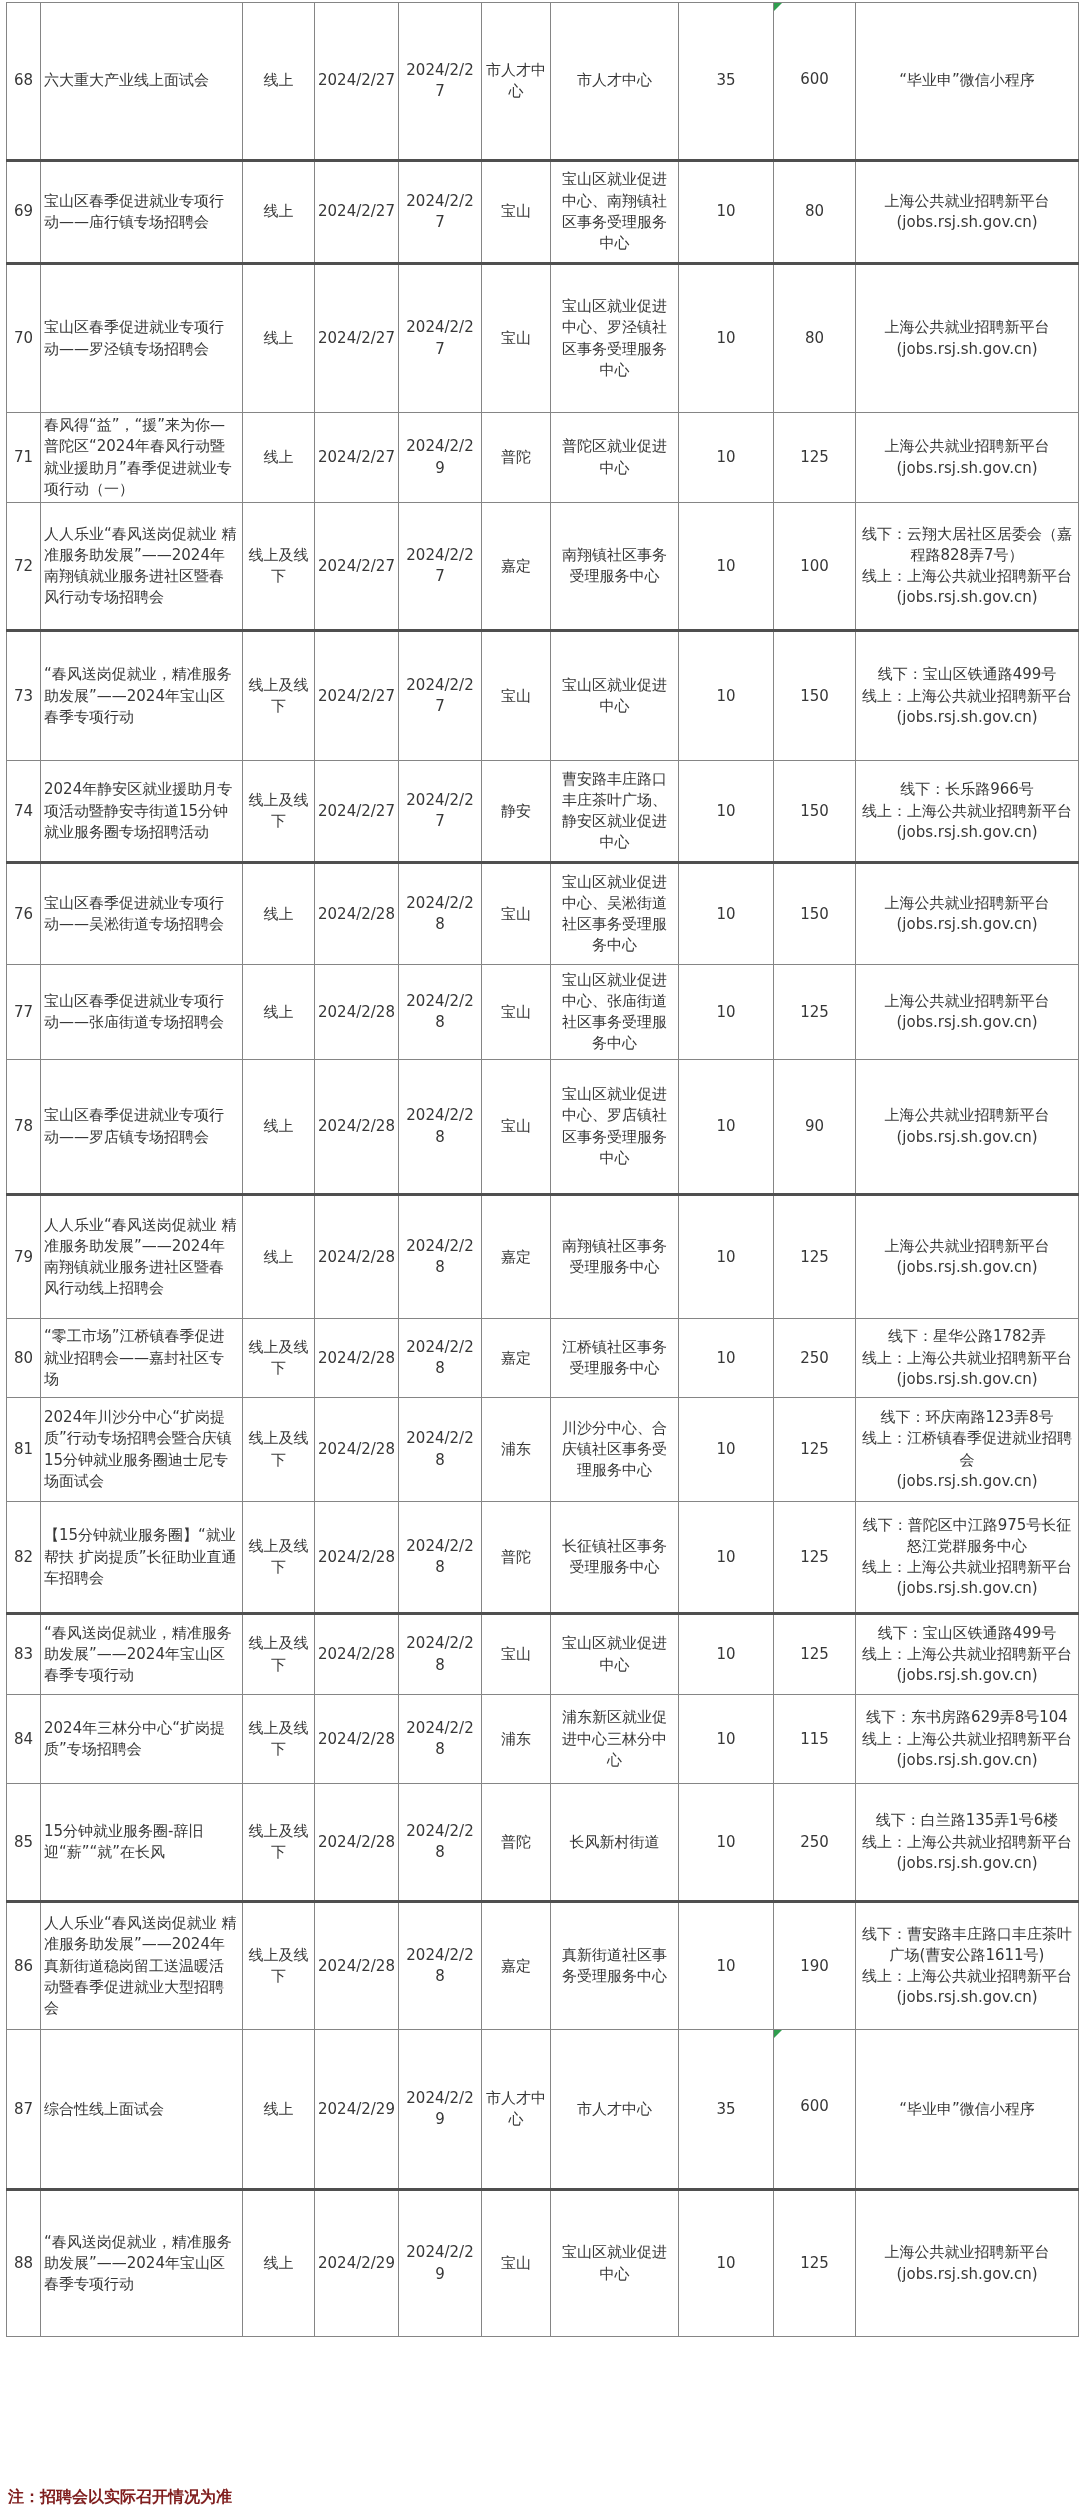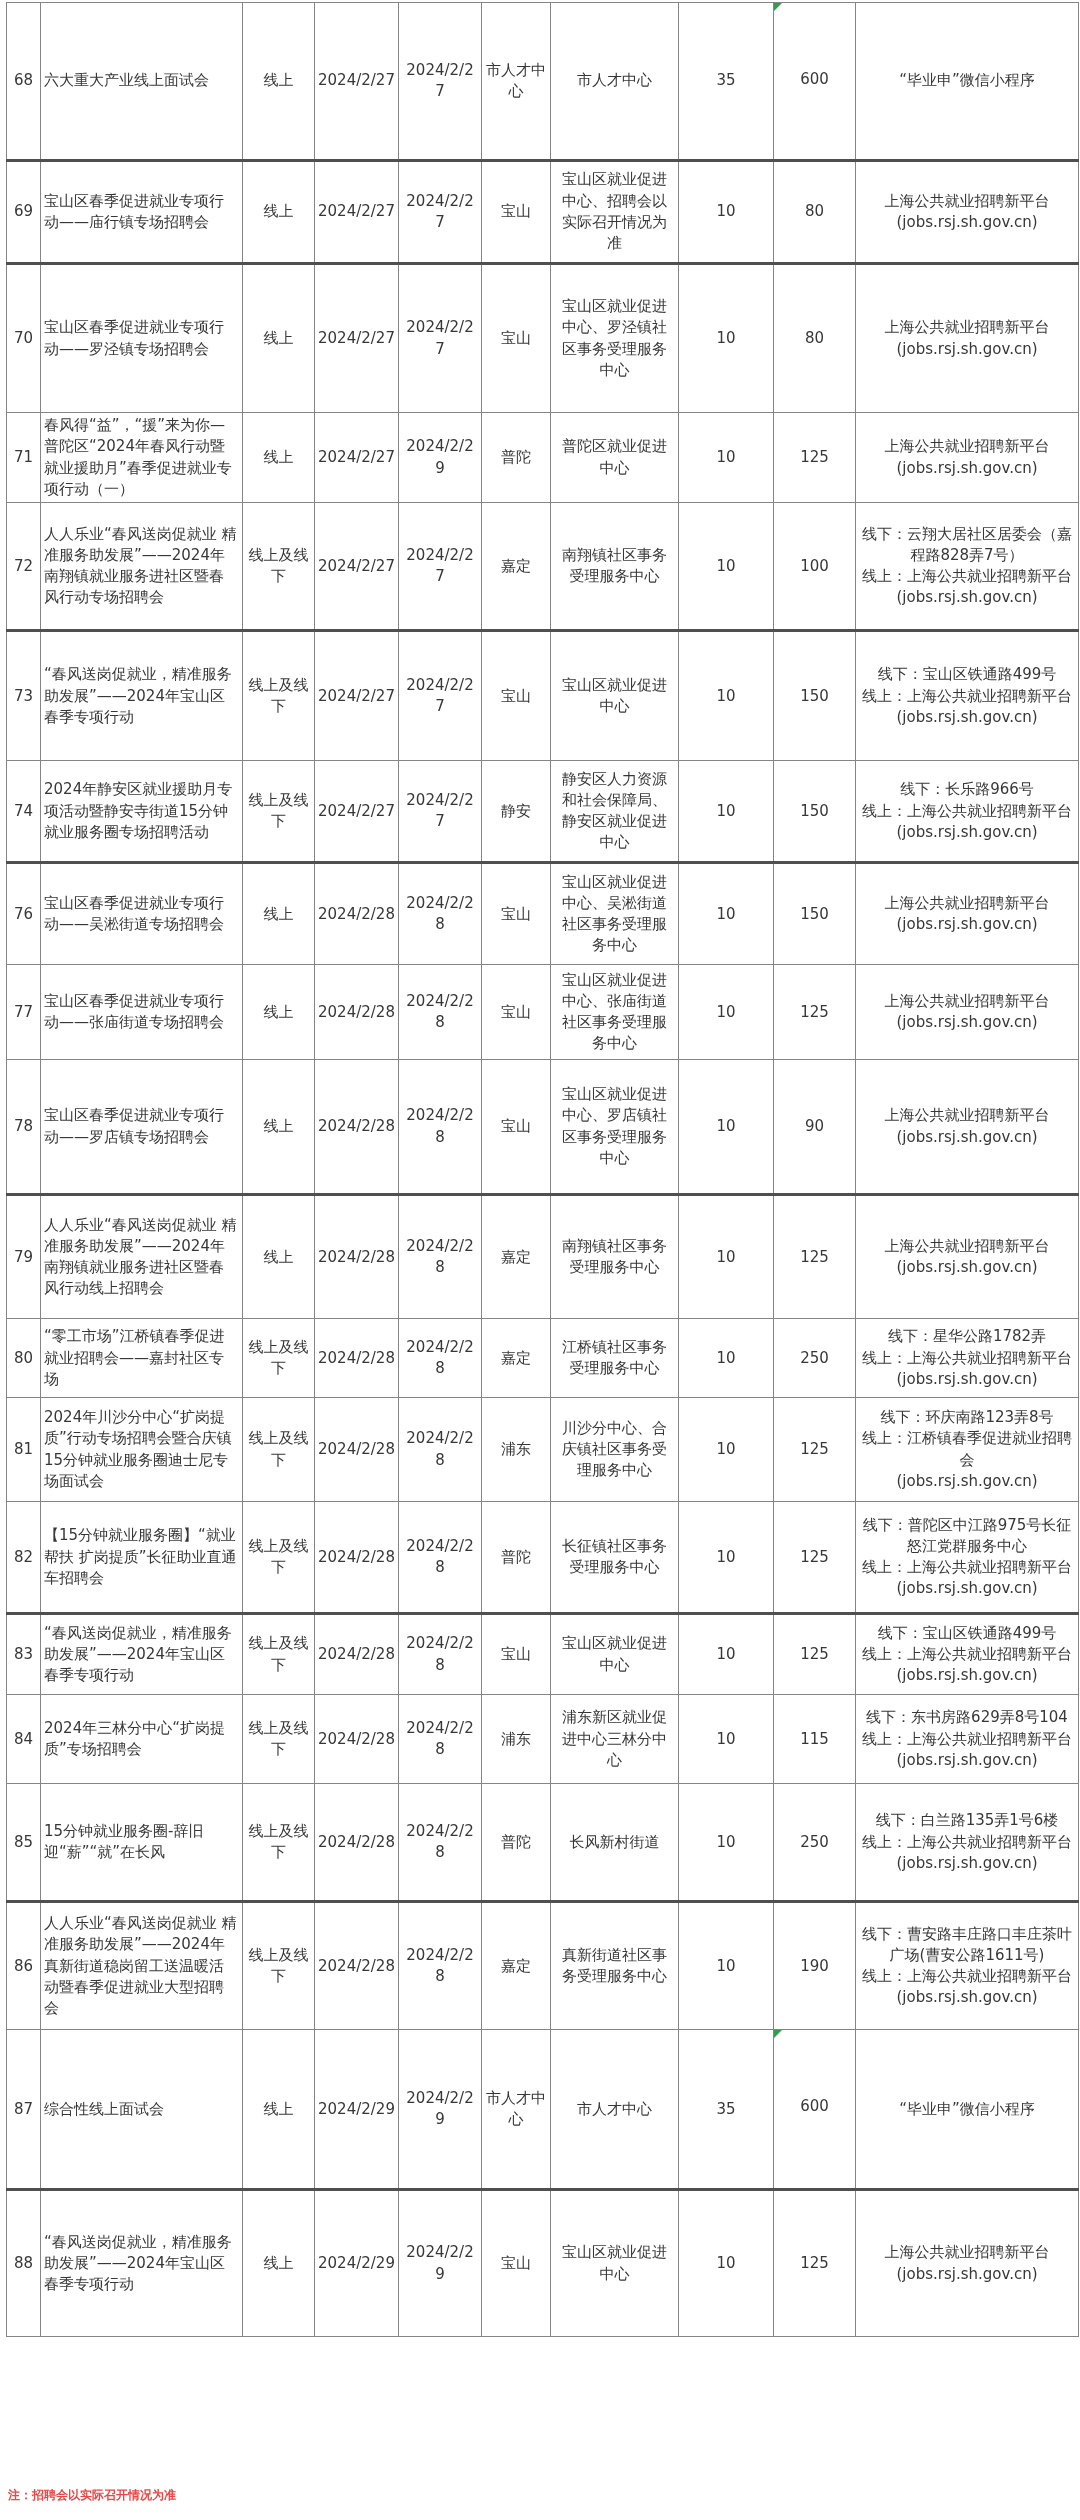--- a/index.html
+++ b/index.html
@@ -11,22 +11,22 @@
      text-align:center;vertical-align:middle;padding:2px 3px;
      overflow:hidden;word-break:break-all;}
   td.c-name{text-align:left;padding:2px 4px 2px 3px;}
   td.c-channel{white-space:pre-line;padding:2px 6px;}
   td.c-organizer{white-space:pre-line;padding:2px 4px;}
   tr.thick-bottom td{border-bottom:3px solid #4f4f4f;}
   td.raised{vertical-align:top;padding-top:66px;position:relative;}
   td.has-marker{position:relative;}
   .green-marker{position:absolute;top:0;left:0;width:0;height:0;
      border-top:8px solid #2f9e4e;border-right:8px solid transparent;}
-  .footnote{position:absolute;left:8px;top:2487px;font-size:12px;
-     font-weight:bold;color:#ef4444;}
+  .footnote{position:absolute;left:8px;top:2487px;font-size:16px;
+     font-weight:bold;color:#7f1d1d;}
 </style>
 </head>
 <body>
 
 <div class="table-wrap">
   <table>
     <colgroup id="cols">
         <col style="width: 34px;">
         <col style="width: 202px;">
         <col style="width: 72px;">
@@ -51,21 +51,21 @@
     <td class="c-posts raised has-marker">600<span class="green-marker"></span></td>
     <td class="c-channel">“毕业申”微信小程序</td>
   </tr>
         <tr class="thick-bottom" style="height: 103px;">
     <td class="c-no">69</td>
     <td class="c-name">宝山区春季促进就业专项行动——庙行镇专场招聘会</td>
     <td class="c-mode">线上</td>
     <td class="c-start">2024/2/27</td>
     <td class="c-end">2024/2/27</td>
     <td class="c-district">宝山</td>
-    <td class="c-organizer">宝山区就业促进中心、招聘会以实际召开情况为准</td>
+    <td class="c-organizer">宝山区就业促进中心、南翔镇社区事务受理服务中心</td>
     <td class="c-booths">10</td>
     <td class="c-posts">80</td>
     <td class="c-channel">上海公共就业招聘新平台
 (jobs.rsj.sh.gov.cn)</td>
   </tr>
         <tr style="height: 149px;">
     <td class="c-no">70</td>
     <td class="c-name">宝山区春季促进就业专项行动——罗泾镇专场招聘会</td>
     <td class="c-mode">线上</td>
     <td class="c-start">2024/2/27</td>
@@ -118,21 +118,21 @@
 线上：上海公共就业招聘新平台
 (jobs.rsj.sh.gov.cn)</td>
   </tr>
         <tr class="thick-bottom" style="height: 102px;">
     <td class="c-no">74</td>
     <td class="c-name">2024年静安区就业援助月专项活动暨静安寺街道15分钟就业服务圈专场招聘活动</td>
     <td class="c-mode">线上及线下</td>
     <td class="c-start">2024/2/27</td>
     <td class="c-end">2024/2/27</td>
     <td class="c-district">静安</td>
-    <td class="c-organizer">静安区人力资源和社会保障局、静安区就业促进中心</td>
+    <td class="c-organizer">曹安路丰庄路口丰庄茶叶广场、静安区就业促进中心</td>
     <td class="c-booths">10</td>
     <td class="c-posts">150</td>
     <td class="c-channel">线下：长乐路966号
 线上：上海公共就业招聘新平台
 (jobs.rsj.sh.gov.cn)</td>
   </tr>
         <tr style="height: 102px;">
     <td class="c-no">76</td>
     <td class="c-name">宝山区春季促进就业专项行动——吴淞街道专场招聘会</td>
     <td class="c-mode">线上</td>

